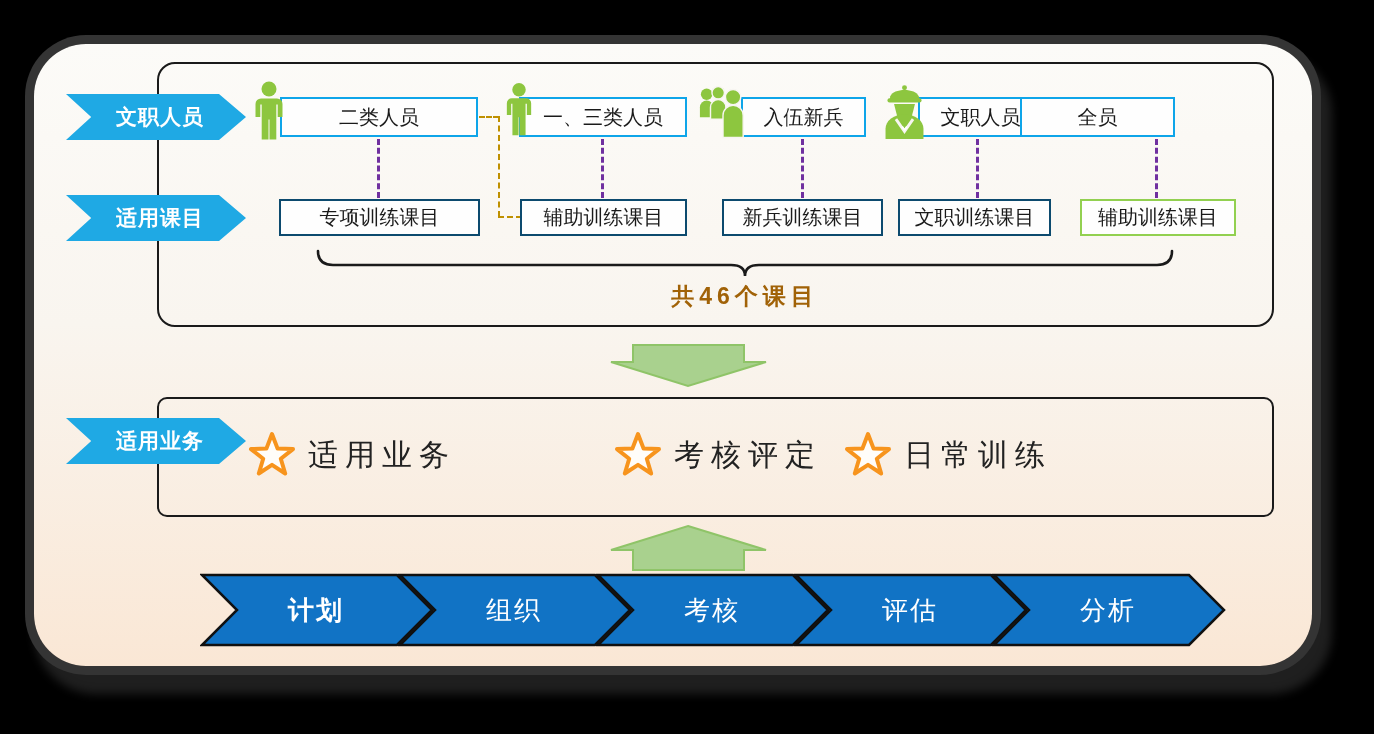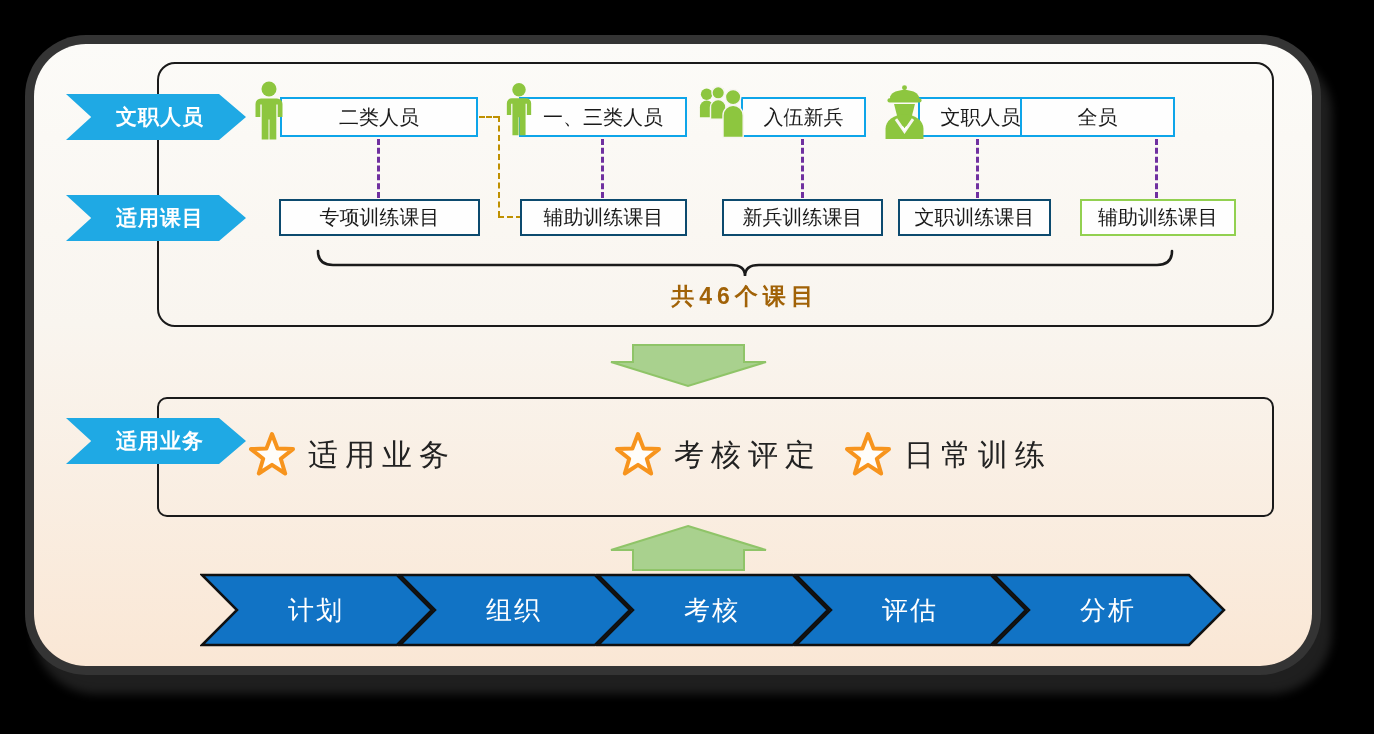--- a/index.html
+++ b/index.html
@@ -187,18 +187,18 @@
   <div class="icon-wrap" style="left:794px;top:573px;">
     <svg width="234" height="74" viewBox="0 0 234 74">
       <polygon points="2,2 197,2 232,37 197,72 2,72 37,37" fill="#1173c5" stroke="#101010" stroke-width="2.5"></polygon>
     </svg>
   </div>
   <div class="icon-wrap" style="left:992px;top:573px;">
     <svg width="234" height="74" viewBox="0 0 234 74">
       <polygon points="2,2 197,2 232,37 197,72 2,72 37,37" fill="#1173c5" stroke="#101010" stroke-width="2.5"></polygon>
     </svg>
   </div>
-  <div class="chev-label" style="left:235px;">计划</div>
+  <div class="chev-label" style="left:235px;font-weight:bold;">计划</div>
   <div class="chev-label" style="left:433px;">组织</div>
   <div class="chev-label" style="left:631px;">考核</div>
   <div class="chev-label" style="left:829px;">评估</div>
   <div class="chev-label" style="left:1027px;">分析</div>
 </div>
 
 </body></html>

